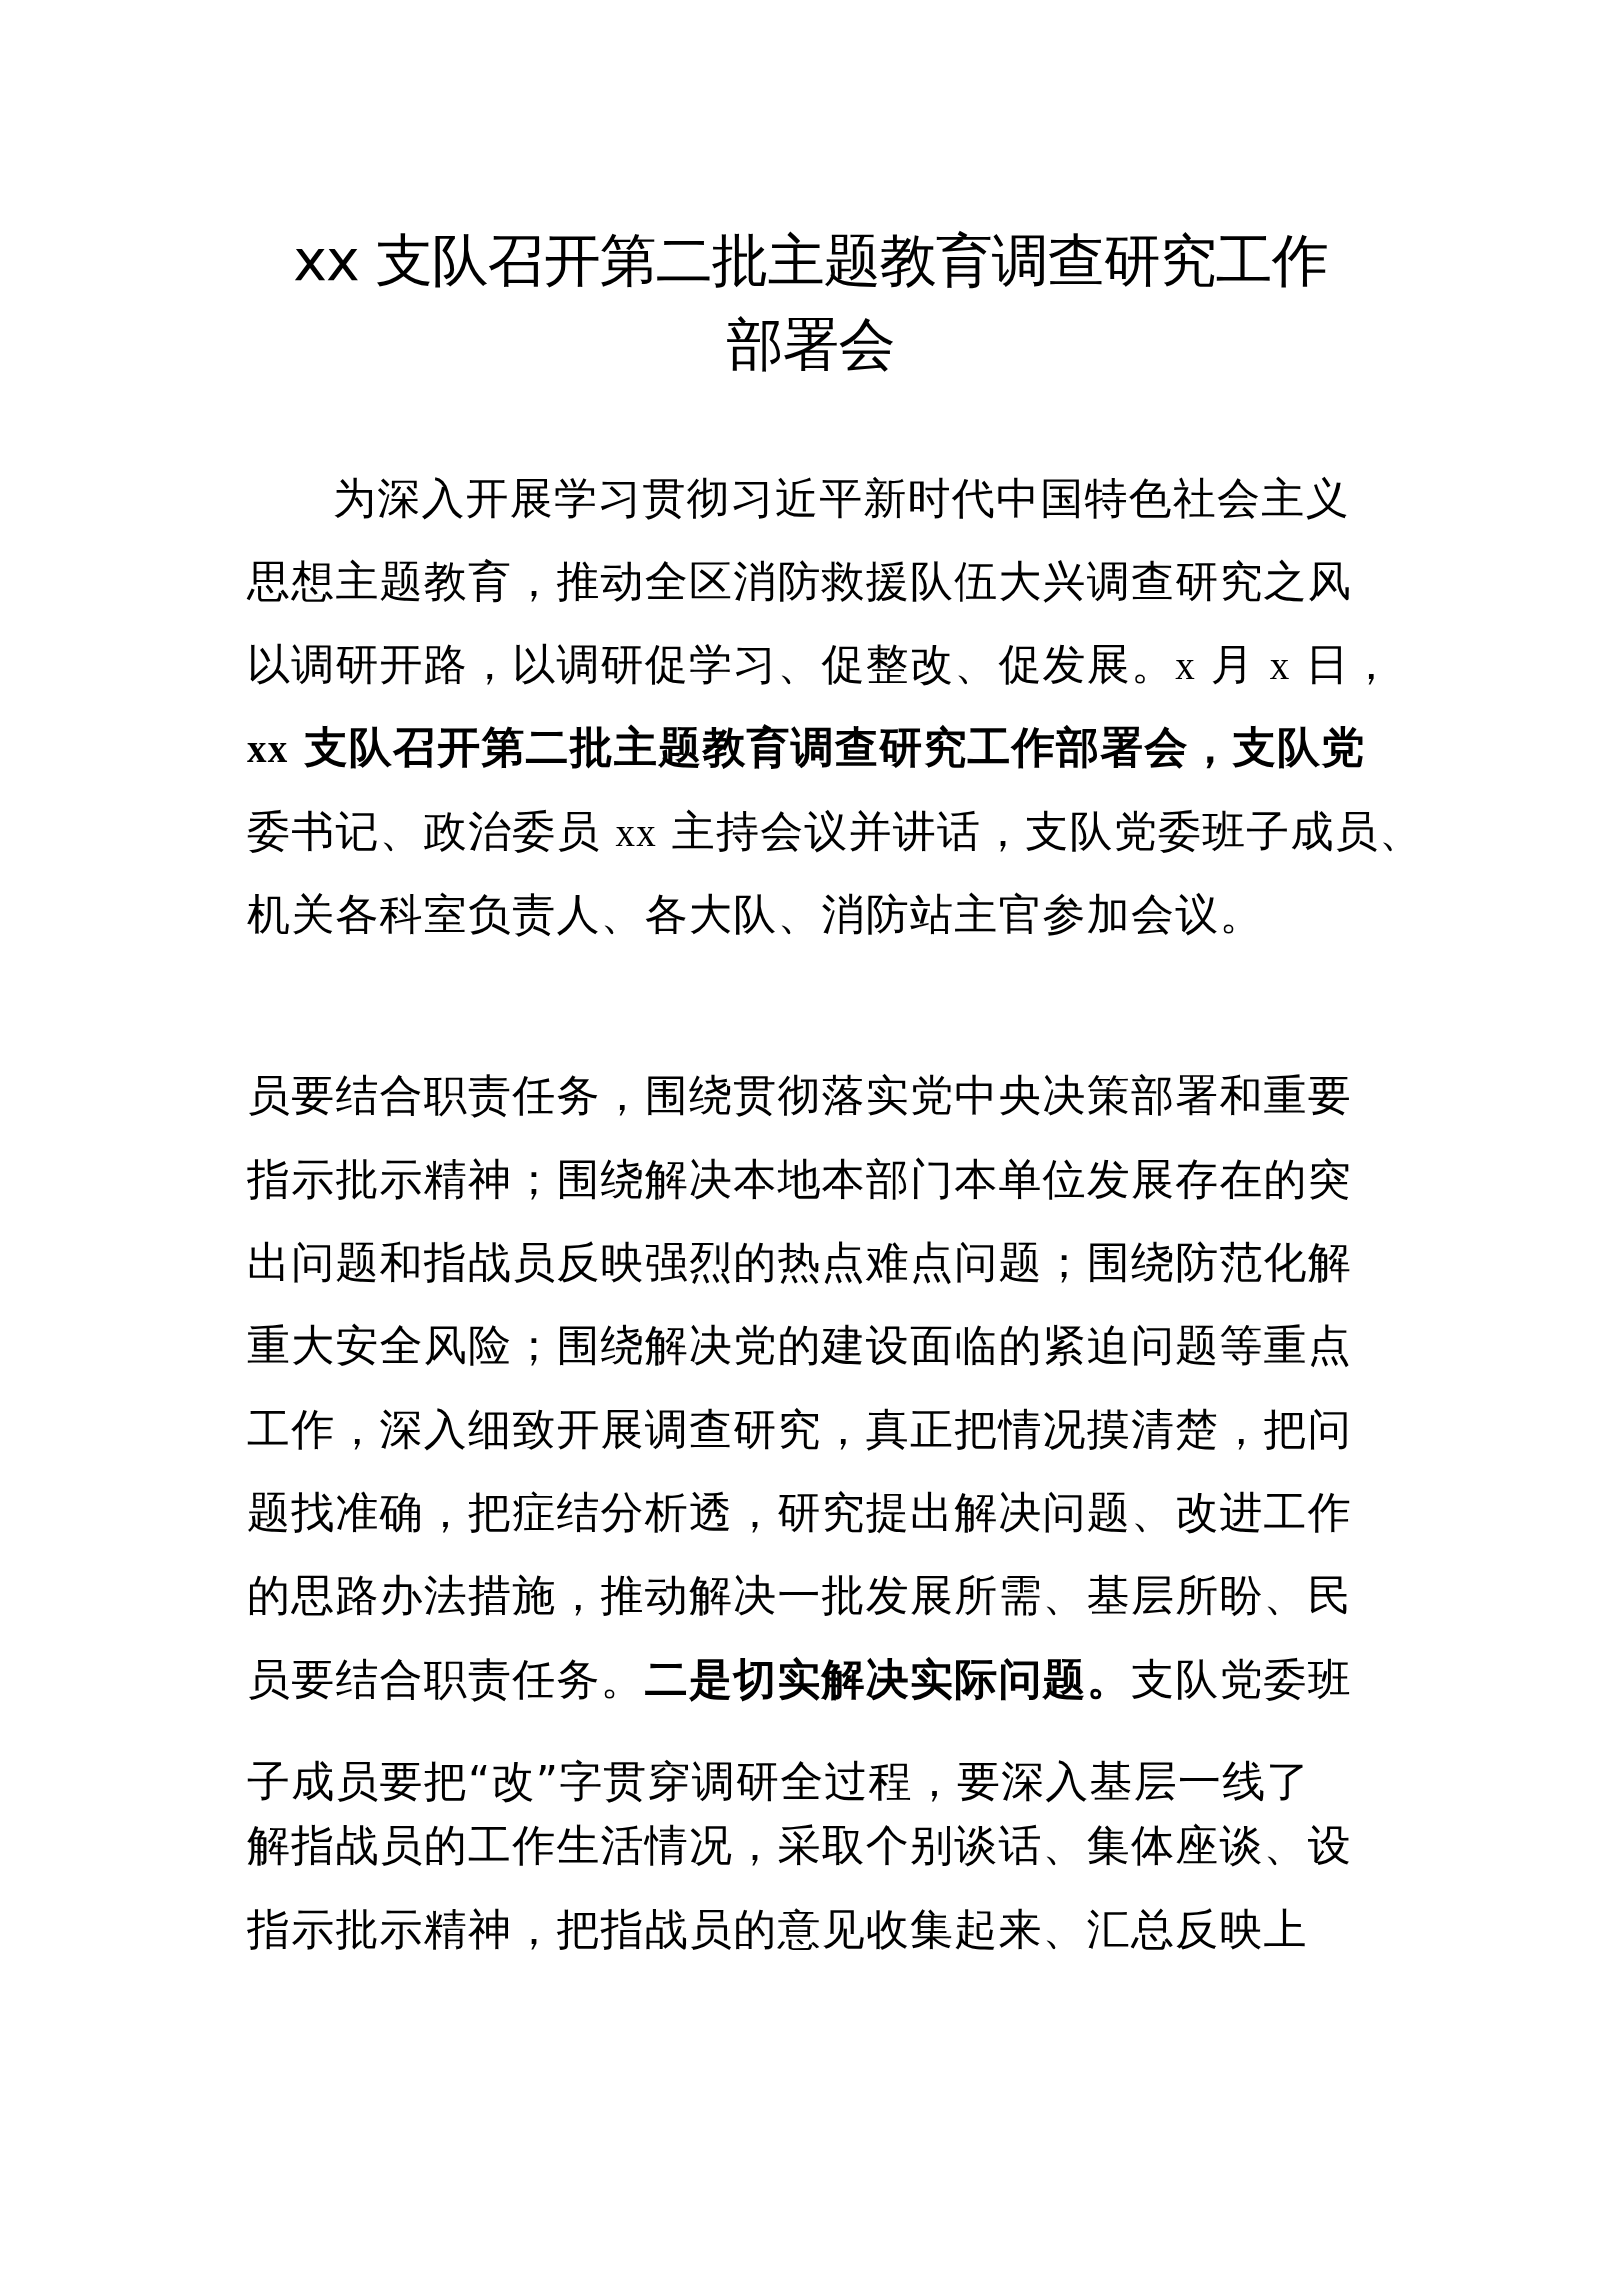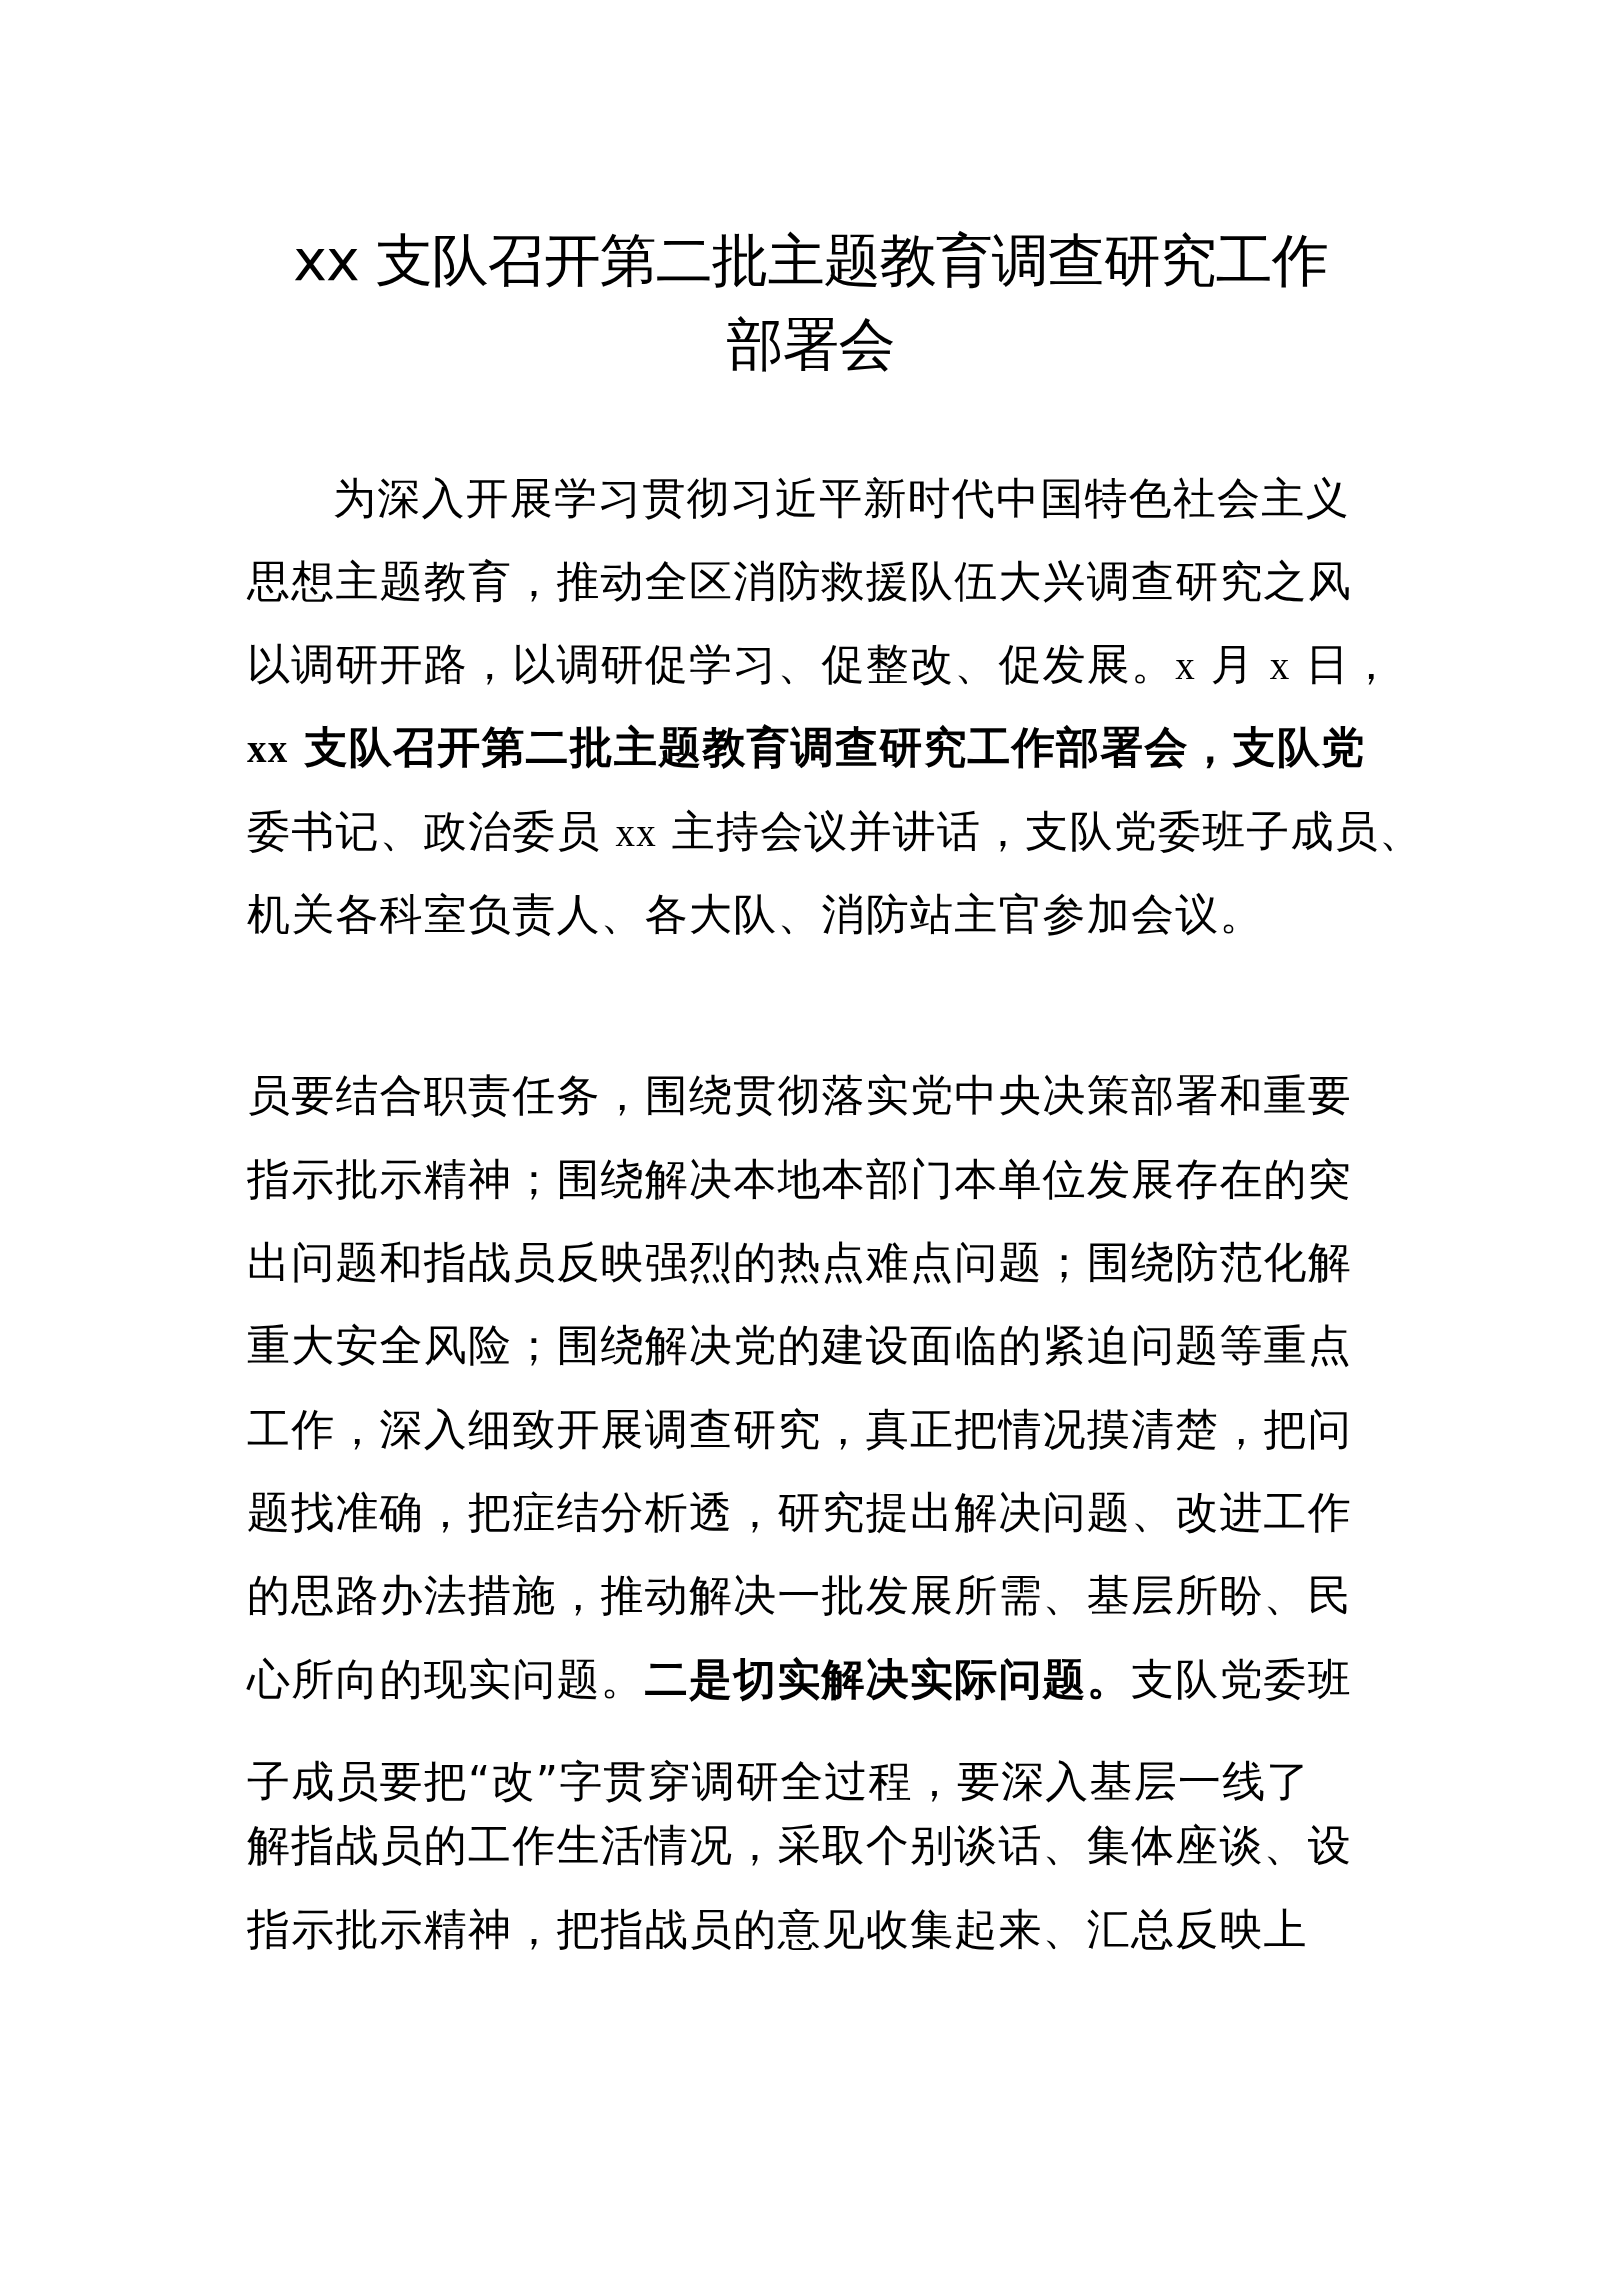--- a/index.html
+++ b/index.html
@@ -68,19 +68,19 @@
   <div class="line" style="top:802px;"><span>委书记、政治委员 </span><span class="latin">xx</span><span> 主持会议并讲话，支队党委班子成员、</span></div>
   <div class="line" style="top:885px;">机关各科室负责人、各大队、消防站主官参加会议。</div>
 
   <div class="line" style="top:1066px;">员要结合职责任务，围绕贯彻落实党中央决策部署和重要</div>
   <div class="line" style="top:1150px;">指示批示精神；围绕解决本地本部门本单位发展存在的突</div>
   <div class="line" style="top:1233px;">出问题和指战员反映强烈的热点难点问题；围绕防范化解</div>
   <div class="line" style="top:1316px;">重大安全风险；围绕解决党的建设面临的紧迫问题等重点</div>
   <div class="line" style="top:1400px;">工作，深入细致开展调查研究，真正把情况摸清楚，把问</div>
   <div class="line" style="top:1483px;">题找准确，把症结分析透，研究提出解决问题、改进工作</div>
   <div class="line" style="top:1566px;">的思路办法措施，推动解决一批发展所需、基层所盼、民</div>
-  <div class="line" style="top:1650px;"><span>心所向的现实问题。</span><span class="bold">二是切实解决实际问题。</span><span>支队党委班</span></div>
+  <div class="line" style="top:1650px;"><span>员要结合职责任务。</span><span class="bold">二是切实解决实际问题。</span><span>支队党委班</span></div>
   <div class="line" style="top:1752px;">子成员要把“改”字贯穿调研全过程，要深入基层一线了</div>
   <div class="line" style="top:1816px;">解指战员的工作生活情况，采取个别谈话、集体座谈、设</div>
   <div class="line" style="top:1900px;">指示批示精神，把指战员的意见收集起来、汇总反映上</div>
 
 </div>
 
 
 </body></html>

